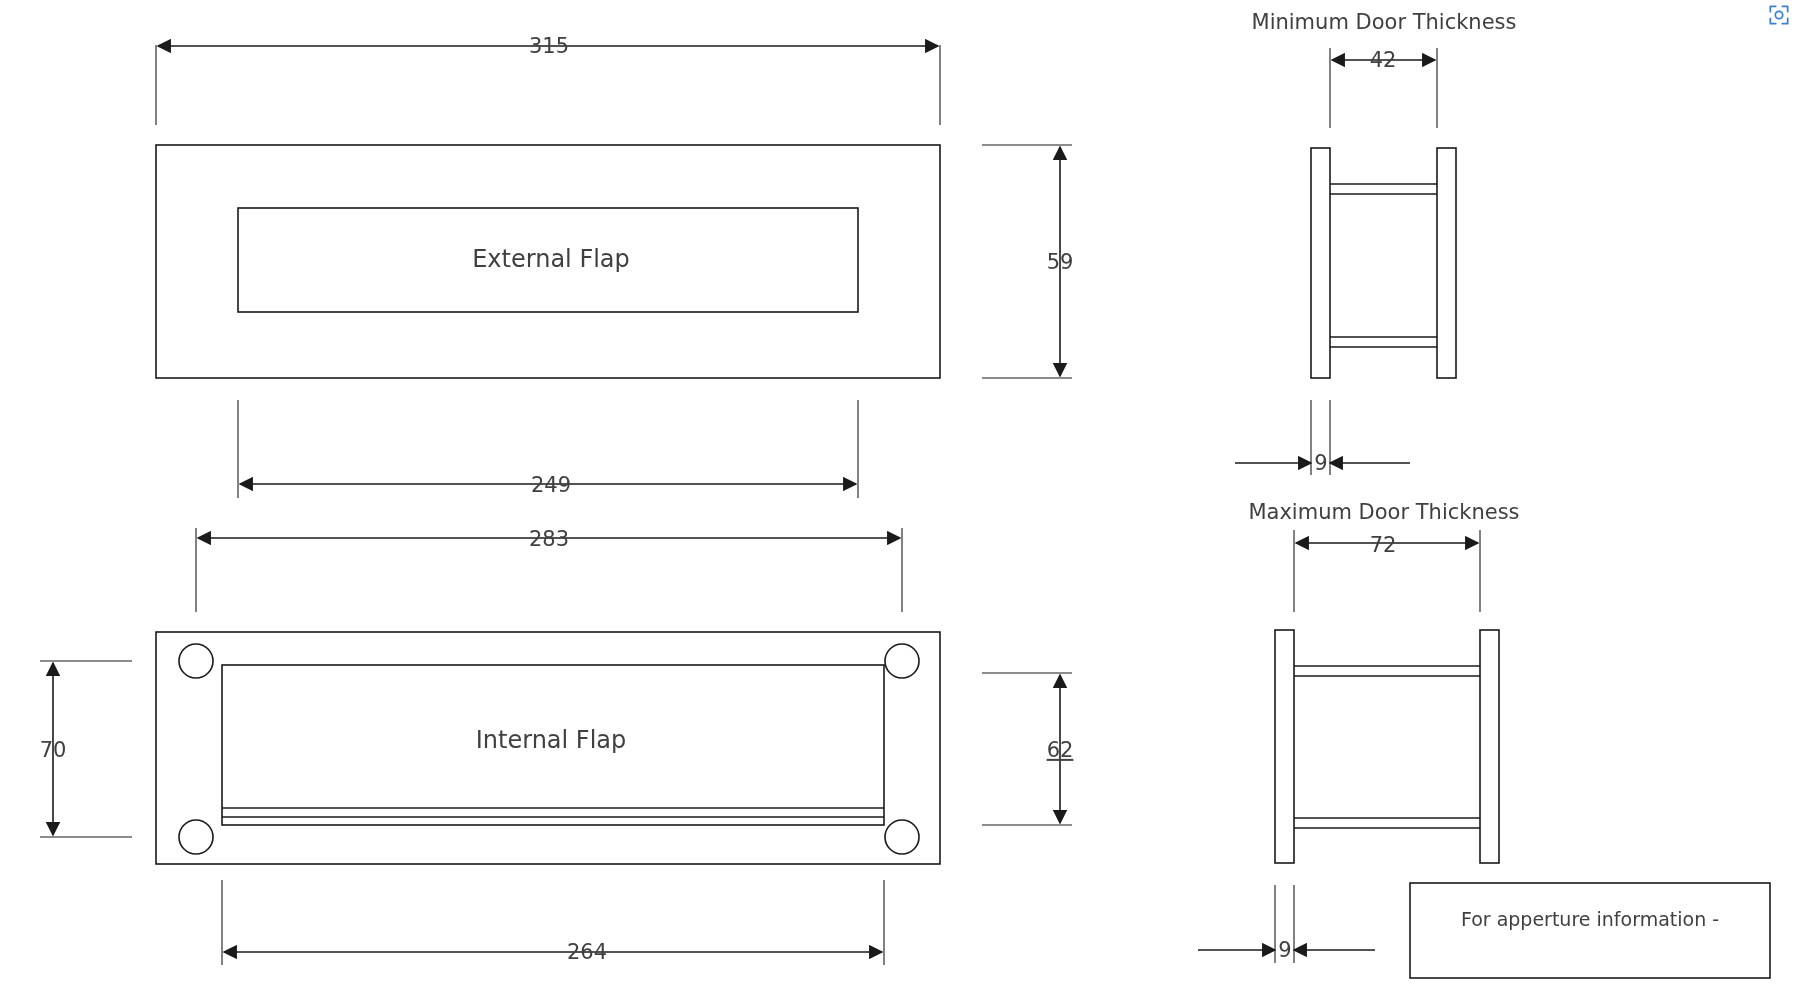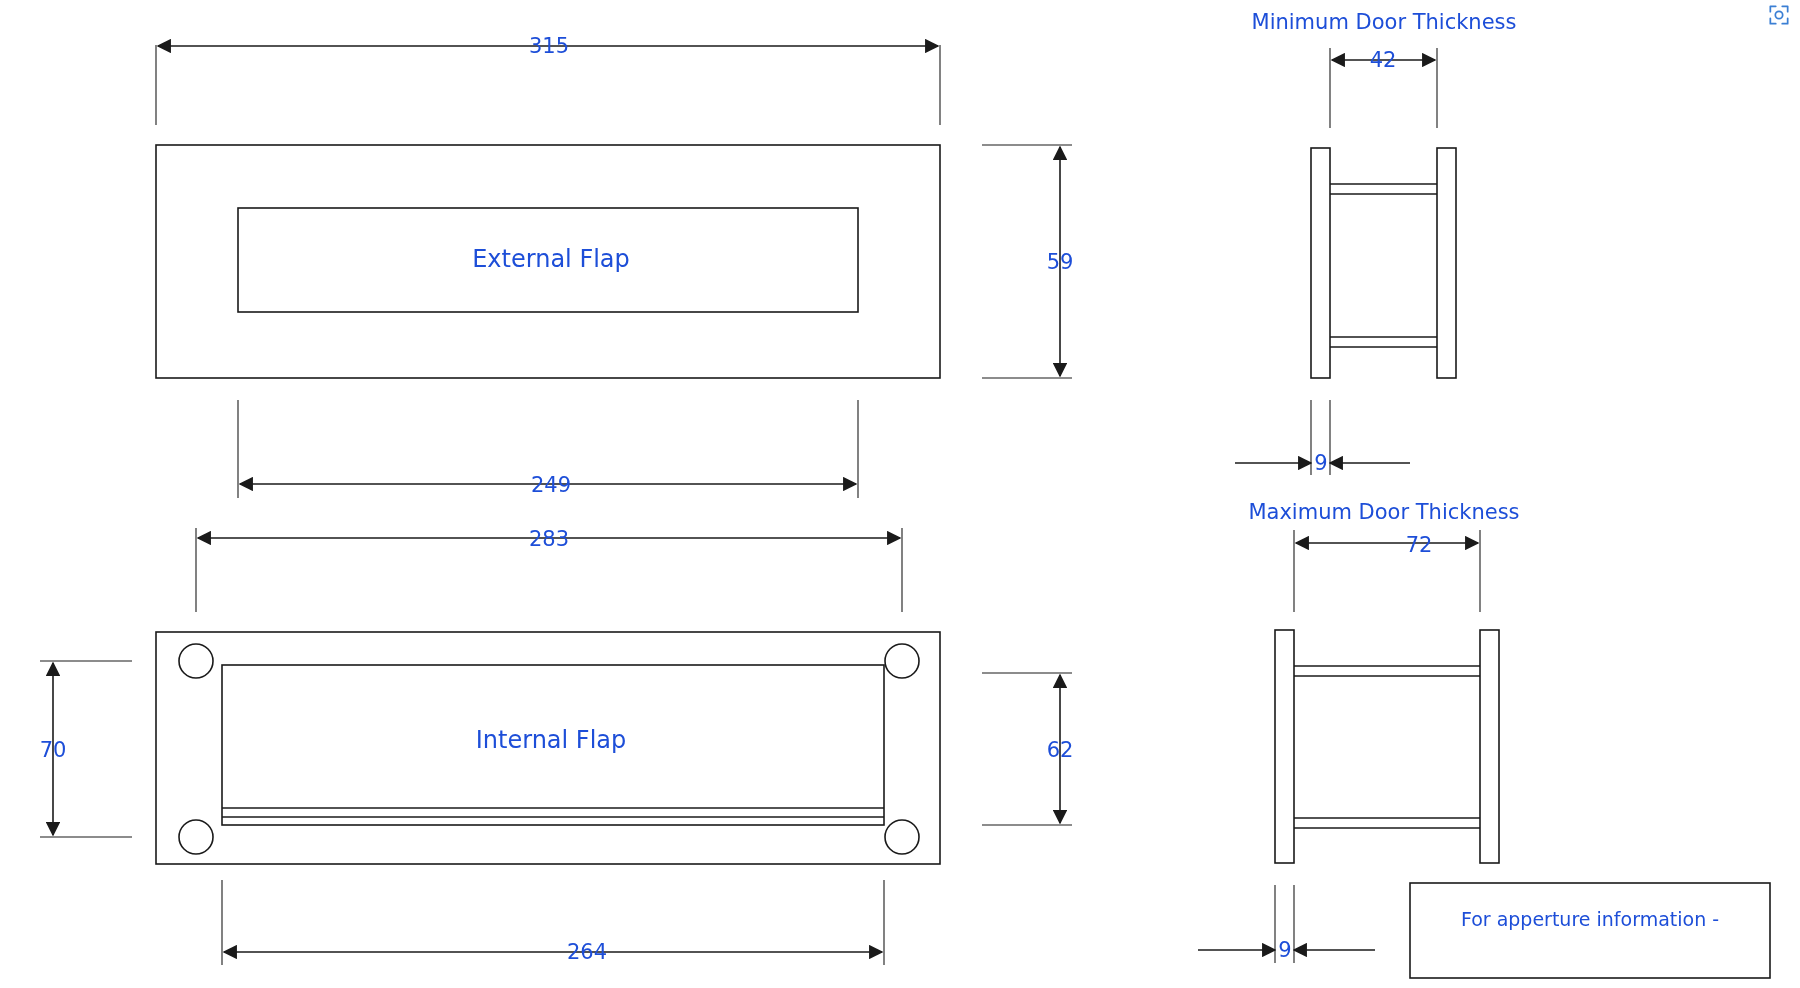--- a/index.html
+++ b/index.html
@@ -24,21 +24,21 @@
   svg#drawing {
     position: absolute;
     left: 0; top: 0;
     width: 1800px;
     height: 988px;
     display: block;
   }
   .lbl {
     position: absolute;
     font-family: "DejaVu Sans", "Liberation Sans", sans-serif;
-    color: #1d4ed8;
+    color: #404040;
     white-space: nowrap;
     line-height: 1.25;
   }
   .dim {
     font-size: 21px;
   }
   .flap-text {
     font-size: 24px;
   }
   .section-title {
@@ -183,30 +183,30 @@
     </g>
   </svg>
 
   <div class="lbl dim centered" style="left:549px; top:46px;">315</div>
   <div class="lbl dim centered" style="left:1060px; top:262px;">59</div>
   <div class="lbl dim centered" style="left:551px; top:485px;">249</div>
   <div class="lbl flap-text centered" style="left:551px; top:259px;">External Flap</div>
 
   <div class="lbl dim centered" style="left:549px; top:539px;">283</div>
   <div class="lbl dim centered" style="left:53px; top:750px;text-align:center;">70</div>
-  <div class="lbl dim centered" style="left:1060px; top:750px;">62</div>
+  <div class="lbl dim centered" style="left:1060px; top:750px;text-decoration:underline;">62</div>
   <div class="lbl dim centered" style="left:551px; top:952px;margin-left:36px;">264</div>
   <div class="lbl flap-text centered" style="left:551px; top:740px;">Internal Flap</div>
 
   <div class="lbl section-title centered" style="left:1384px; top:22px;">Minimum Door Thickness</div>
   <div class="lbl dim centered" style="left:1383px; top:60px;">42</div>
   <div class="lbl dim centered" style="left:1321px; top:463px;">9</div>
 
   <div class="lbl section-title centered" style="left:1384px; top:512px;">Maximum Door Thickness</div>
-  <div class="lbl dim centered" style="left:1383px; top:545px;margin-left:36px;">72</div>
+  <div class="lbl dim centered" style="left:1383px; top:545px;">72</div>
   <div class="lbl dim centered" style="left:1285px; top:950px;">9</div>
 
   <div class="lbl note-text" style="left:1590px; top:908px; transform:translate(-50%,0);">
     <div>For apperture information -</div>
   </div>
 
   <svg class="badge-icon" viewBox="0 0 24 24">
     <path d="M4 4 L9 4 M4 4 L4 9 M20 4 L15 4 M20 4 L20 9 M4 20 L9 20 M4 20 L4 15 M20 20 L15 20 M20 20 L20 15" stroke="#3b7fd4" stroke-width="1.6" fill="none" stroke-linecap="round"></path>
     <circle cx="12" cy="12" r="3.4" stroke="#3b7fd4" stroke-width="1.6" fill="none"></circle>
   </svg>

